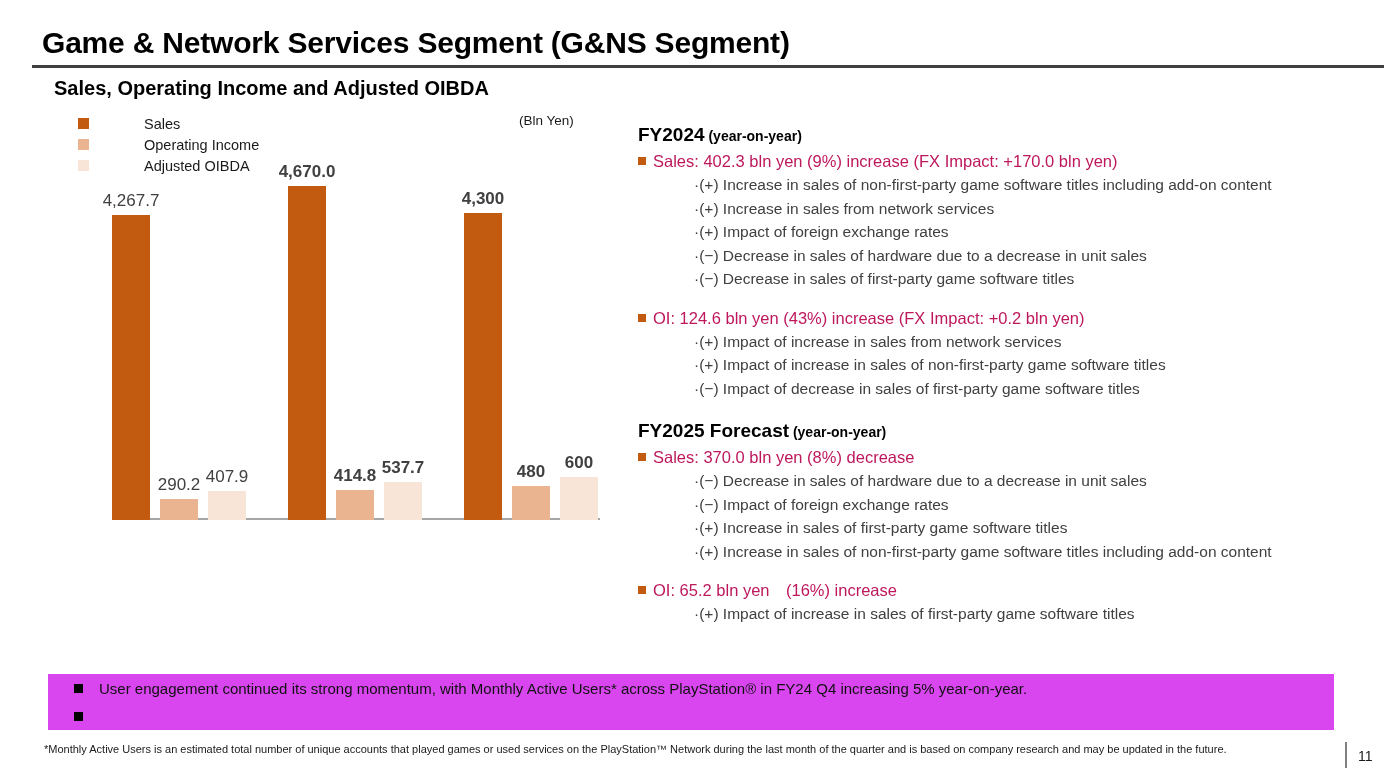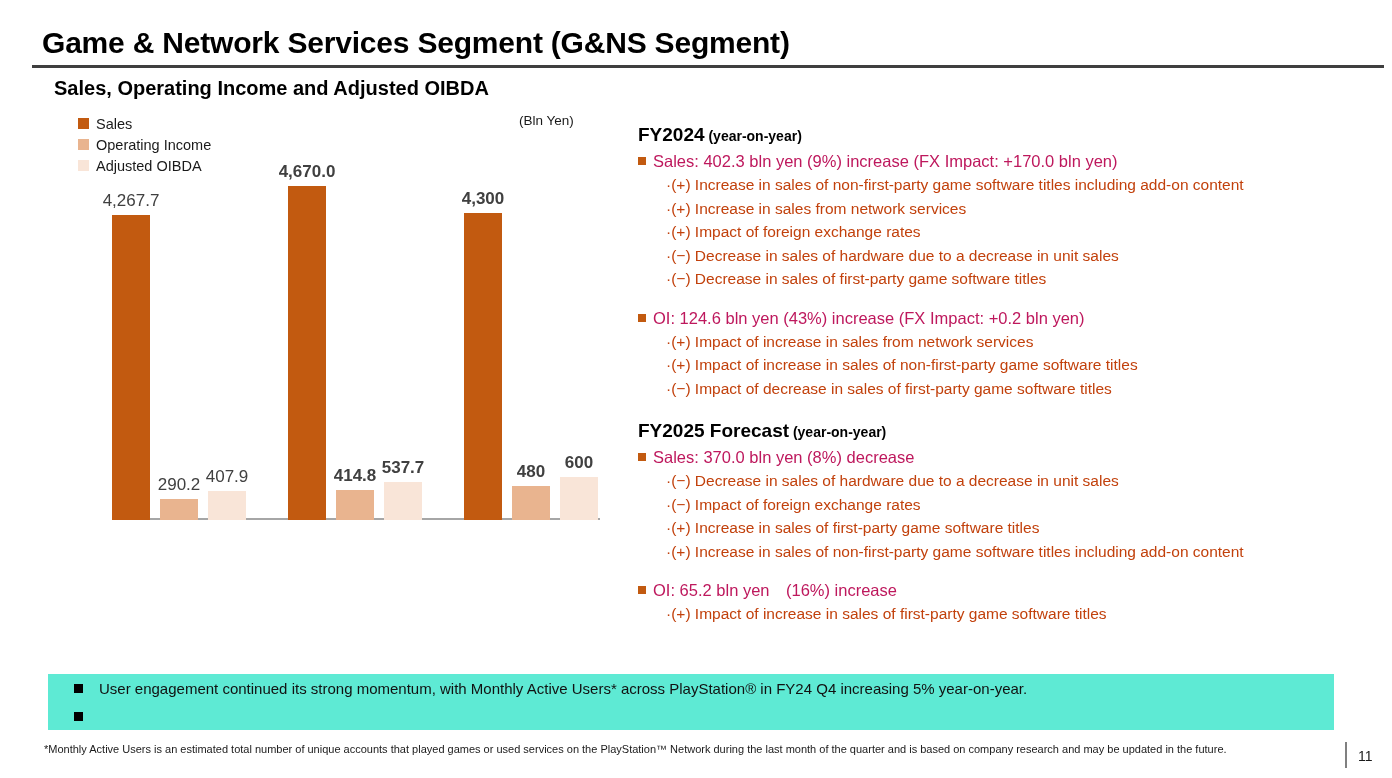--- a/index.html
+++ b/index.html
@@ -20,21 +20,21 @@
     position:absolute;left:32px;top:65px;width:1352px;height:3px;
     background:#3f3f3f;
   }
   .subtitle{
     position:absolute;left:54px;top:77px;
     font-size:20px;font-weight:bold;color:#000000;white-space:nowrap;
   }
 
   
   .legend{position:absolute;left:78px;top:113px;}
-  .legend-row{display:flex;align-items:center;height:21px;}
+  .legend-row{display:flex;align-items:center;height:21px;gap:48px;}
   .legend-swatch{width:11px;height:11px;margin-right:7px;flex:none;}
   .legend-label{font-size:14.5px;color:#1a1a1a;white-space:nowrap;}
   .unit-label{
     position:absolute;left:519px;top:113px;
     font-size:13.5px;color:#1a1a1a;white-space:nowrap;
   }
 
   
   .chart{position:absolute;left:112px;top:190px;width:488px;height:330px;}
   .axis-line{
@@ -61,30 +61,30 @@
   .sec-head .sub{font-size:14px;font-weight:bold;}
   .bullet-line{
     display:flex;align-items:flex-start;
     font-size:16.5px;color:#be185d;line-height:23px;white-space:nowrap;
   }
   .sq{
     width:8px;height:8px;background:#C25A10;flex:none;
     margin-top:7px;margin-right:7px;
   }
   .sub-line{
-    font-size:15.5px;color:#c2410c;line-height:23.5px;
-    margin-left:28px;white-space:nowrap;
+    font-size:15.5px;color:#404040;line-height:23.5px;
+    margin-left:56px;white-space:nowrap;
   }
   .gap-md{height:16px;}
   .gap-lg{height:20px;}
 
   
   .callout{
     position:absolute;left:48px;top:674px;width:1286px;height:56px;
-    background:#5eead4;
+    background:#d946ef;
   }
   .callout-row{
     display:flex;align-items:center;height:28px;padding-left:26px;
     font-size:15px;color:#111111;white-space:nowrap;
   }
   .sq-black{width:9px;height:9px;background:#000000;flex:none;margin-right:16px;}
 
   
   .footnote{
     position:absolute;left:44px;top:742px;width:1215px;

